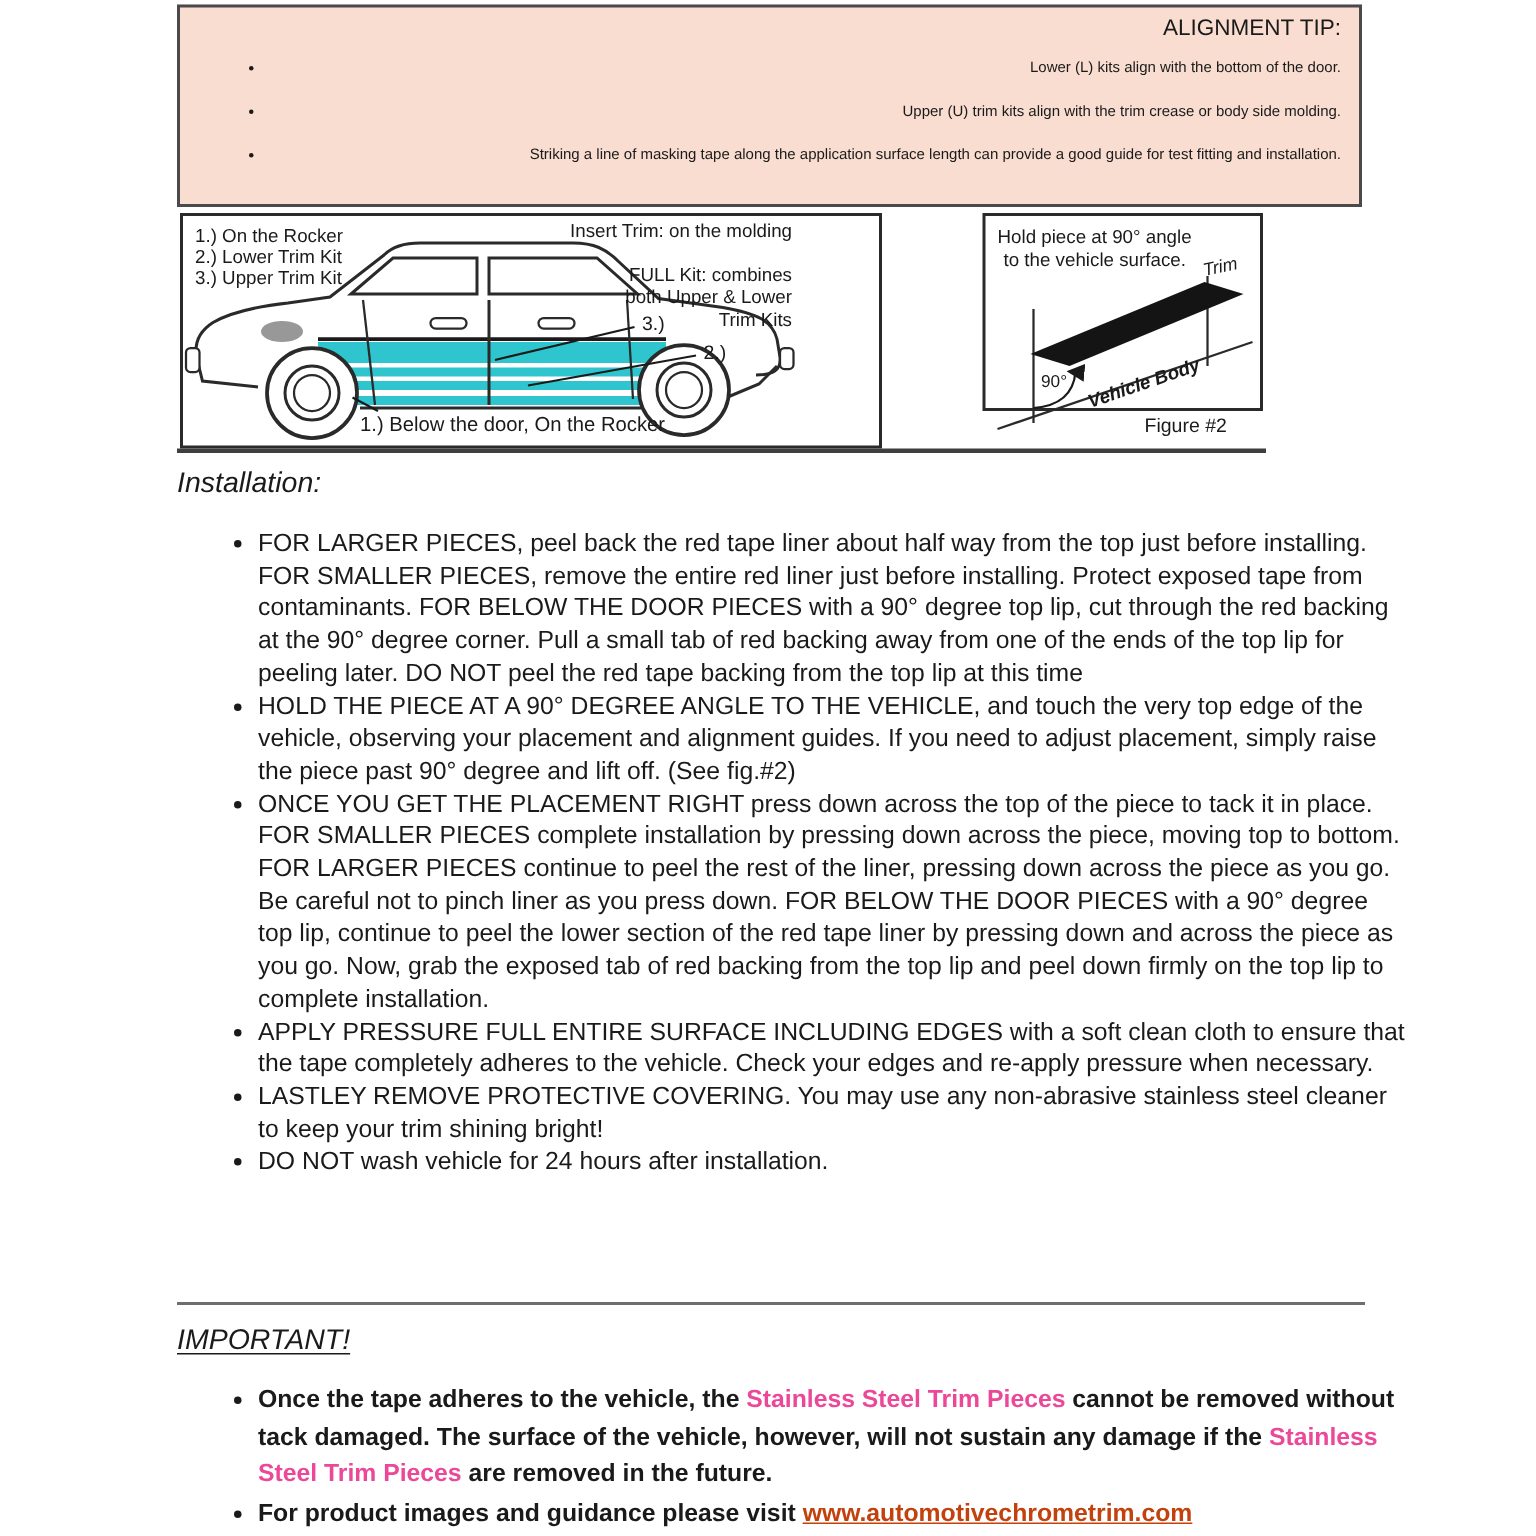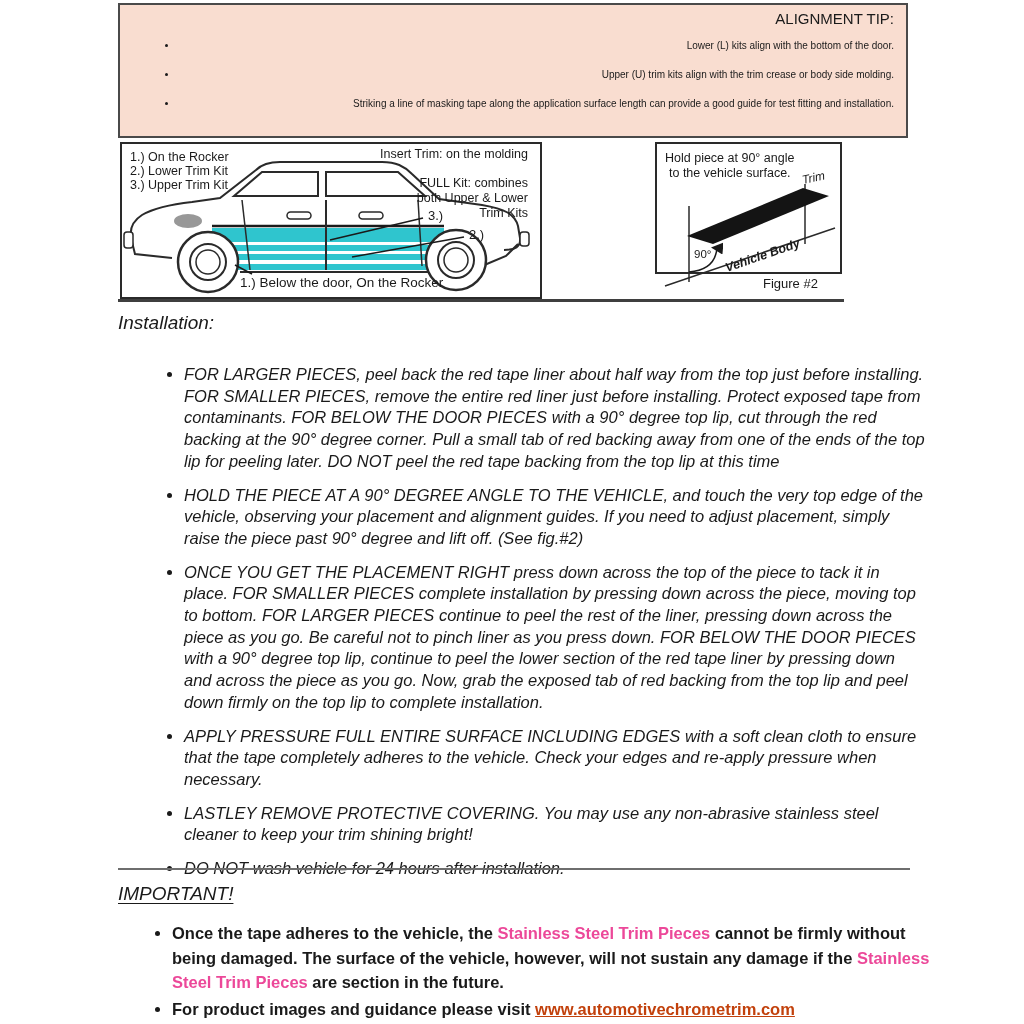--- a/index.html
+++ b/index.html
@@ -7,32 +7,32 @@
         font-family:"Liberation Sans", sans-serif;color:#1a1a1a;}
 
   
   .tip-box{position:absolute;left:118px;top:3px;width:790px;height:135px;box-sizing:border-box;
            background:#f9ddd0;border:2px solid #4a4a4a;padding:5px 12px 0 12px;text-align:right;}
   .tip-title{font-size:15px;margin:0;}
   .tip-list{margin:9px 0 0 0;padding-left:46px;font-size:10px;line-height:20px;}
   .tip-list li{margin-bottom:9px;}
 
   
-  .fig1{position:absolute;left:120px;top:142px;width:422px;height:157px;box-sizing:border-box;
+  .fig1{position:absolute;left:120px;top:142px;width:468px;height:157px;box-sizing:border-box;
         border:2px solid #2a2a2a;background:#fff;}
   .fig2{position:absolute;left:655px;top:142px;width:187px;height:132px;box-sizing:border-box;
         border:2px solid #2a2a2a;background:#fff;}
   .rule1{position:absolute;left:118px;top:299px;width:726px;height:3px;background:#3f3f3f;}
 
   
   .h-installation{position:absolute;left:118px;top:312px;font-size:19px;font-style:italic;
                   text-underline-offset:3px;margin:0;font-weight:normal;}
   .install-list{position:absolute;left:140px;top:352px;width:767px;margin:0;padding-left:32px;
                 font-size:16.5px;line-height:21.7px;}
-  .install-list li{margin:12px;font-style:italic;}
+  .install-list li{margin:0;}
 
   
   .rule2{position:absolute;left:118px;top:868px;width:792px;height:2px;background:#6e6e6e;}
   .h-important{position:absolute;left:118px;top:883px;font-size:19px;font-style:italic;
                text-decoration:underline;text-underline-offset:3px;margin:0;font-weight:normal;}
   .important-list{position:absolute;left:140px;top:921px;width:775px;margin:0;padding-left:32px;
                   font-size:16.5px;line-height:24.5px;font-weight:bold;}
   .important-list li{margin:0 0 2px 0;}
   .red-em{color:#ec4899;}
   a.site-link{color:#c2410c;text-decoration:underline;font-weight:bold;cursor:pointer;}
@@ -148,20 +148,20 @@
     <li>APPLY PRESSURE FULL ENTIRE SURFACE INCLUDING EDGES with a soft clean cloth to ensure that the tape completely adheres to the vehicle. Check your edges and re-apply pressure when necessary.</li>
     <li>LASTLEY REMOVE PROTECTIVE COVERING. You may use any non-abrasive stainless steel cleaner to keep your trim shining bright!</li>
     <li>DO NOT wash vehicle for 24 hours after installation.</li>
   </ul>
 
   <div class="rule2"></div>
 
   <h2 class="h-important">IMPORTANT!</h2>
   <ul class="important-list">
     <li>
-      <span>Once the tape adheres to the vehicle, the </span><span class="red-em">Stainless Steel Trim Pieces</span><span> cannot be firmly without being damaged. The surface of the vehicle, however, will not sustain any damage if the </span><span class="red-em">Stainless Steel Trim Pieces</span><span> are section in the future.</span>
+      <span>Once the tape adheres to the vehicle, the </span><span class="red-em">Stainless Steel Trim Pieces</span><span> cannot be removed without tack damaged. The surface of the vehicle, however, will not sustain any damage if the </span><span class="red-em">Stainless Steel Trim Pieces</span><span> are removed in the future.</span>
     </li>
     <li>
       <span>For product images and guidance please visit </span><a class="site-link">www.automotivechrometrim.com</a>
     </li>
   </ul>
 
 </div>
 
 </body></html>

